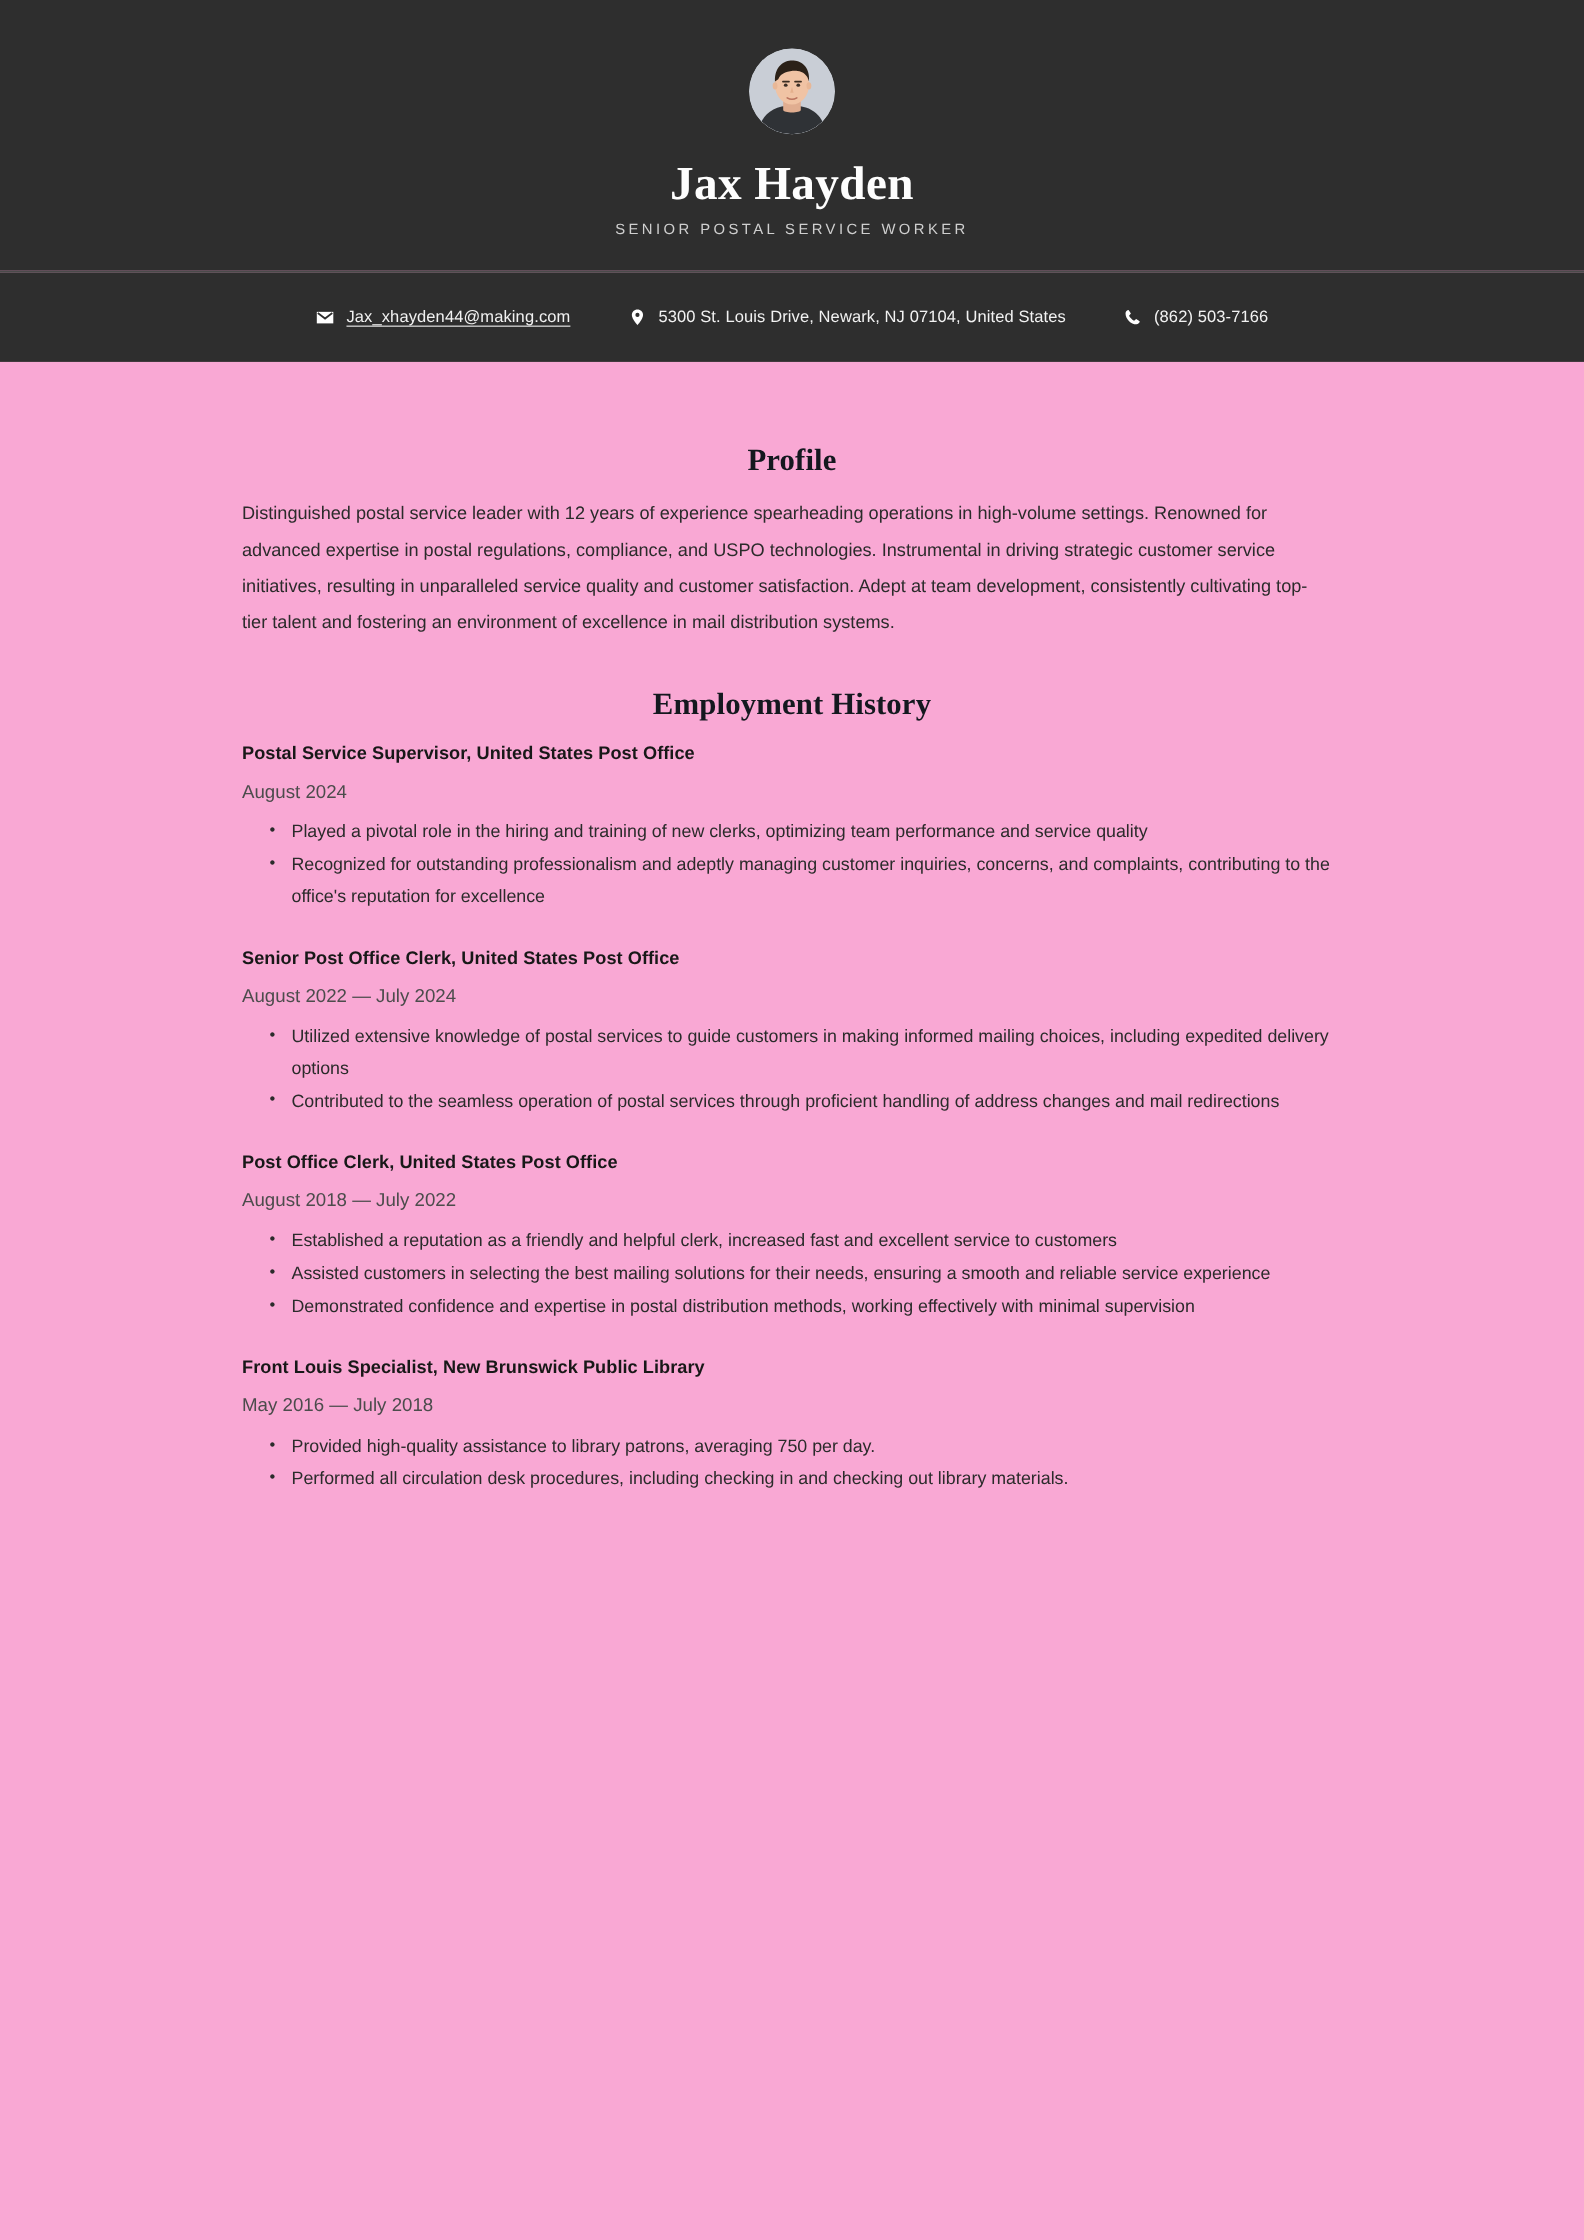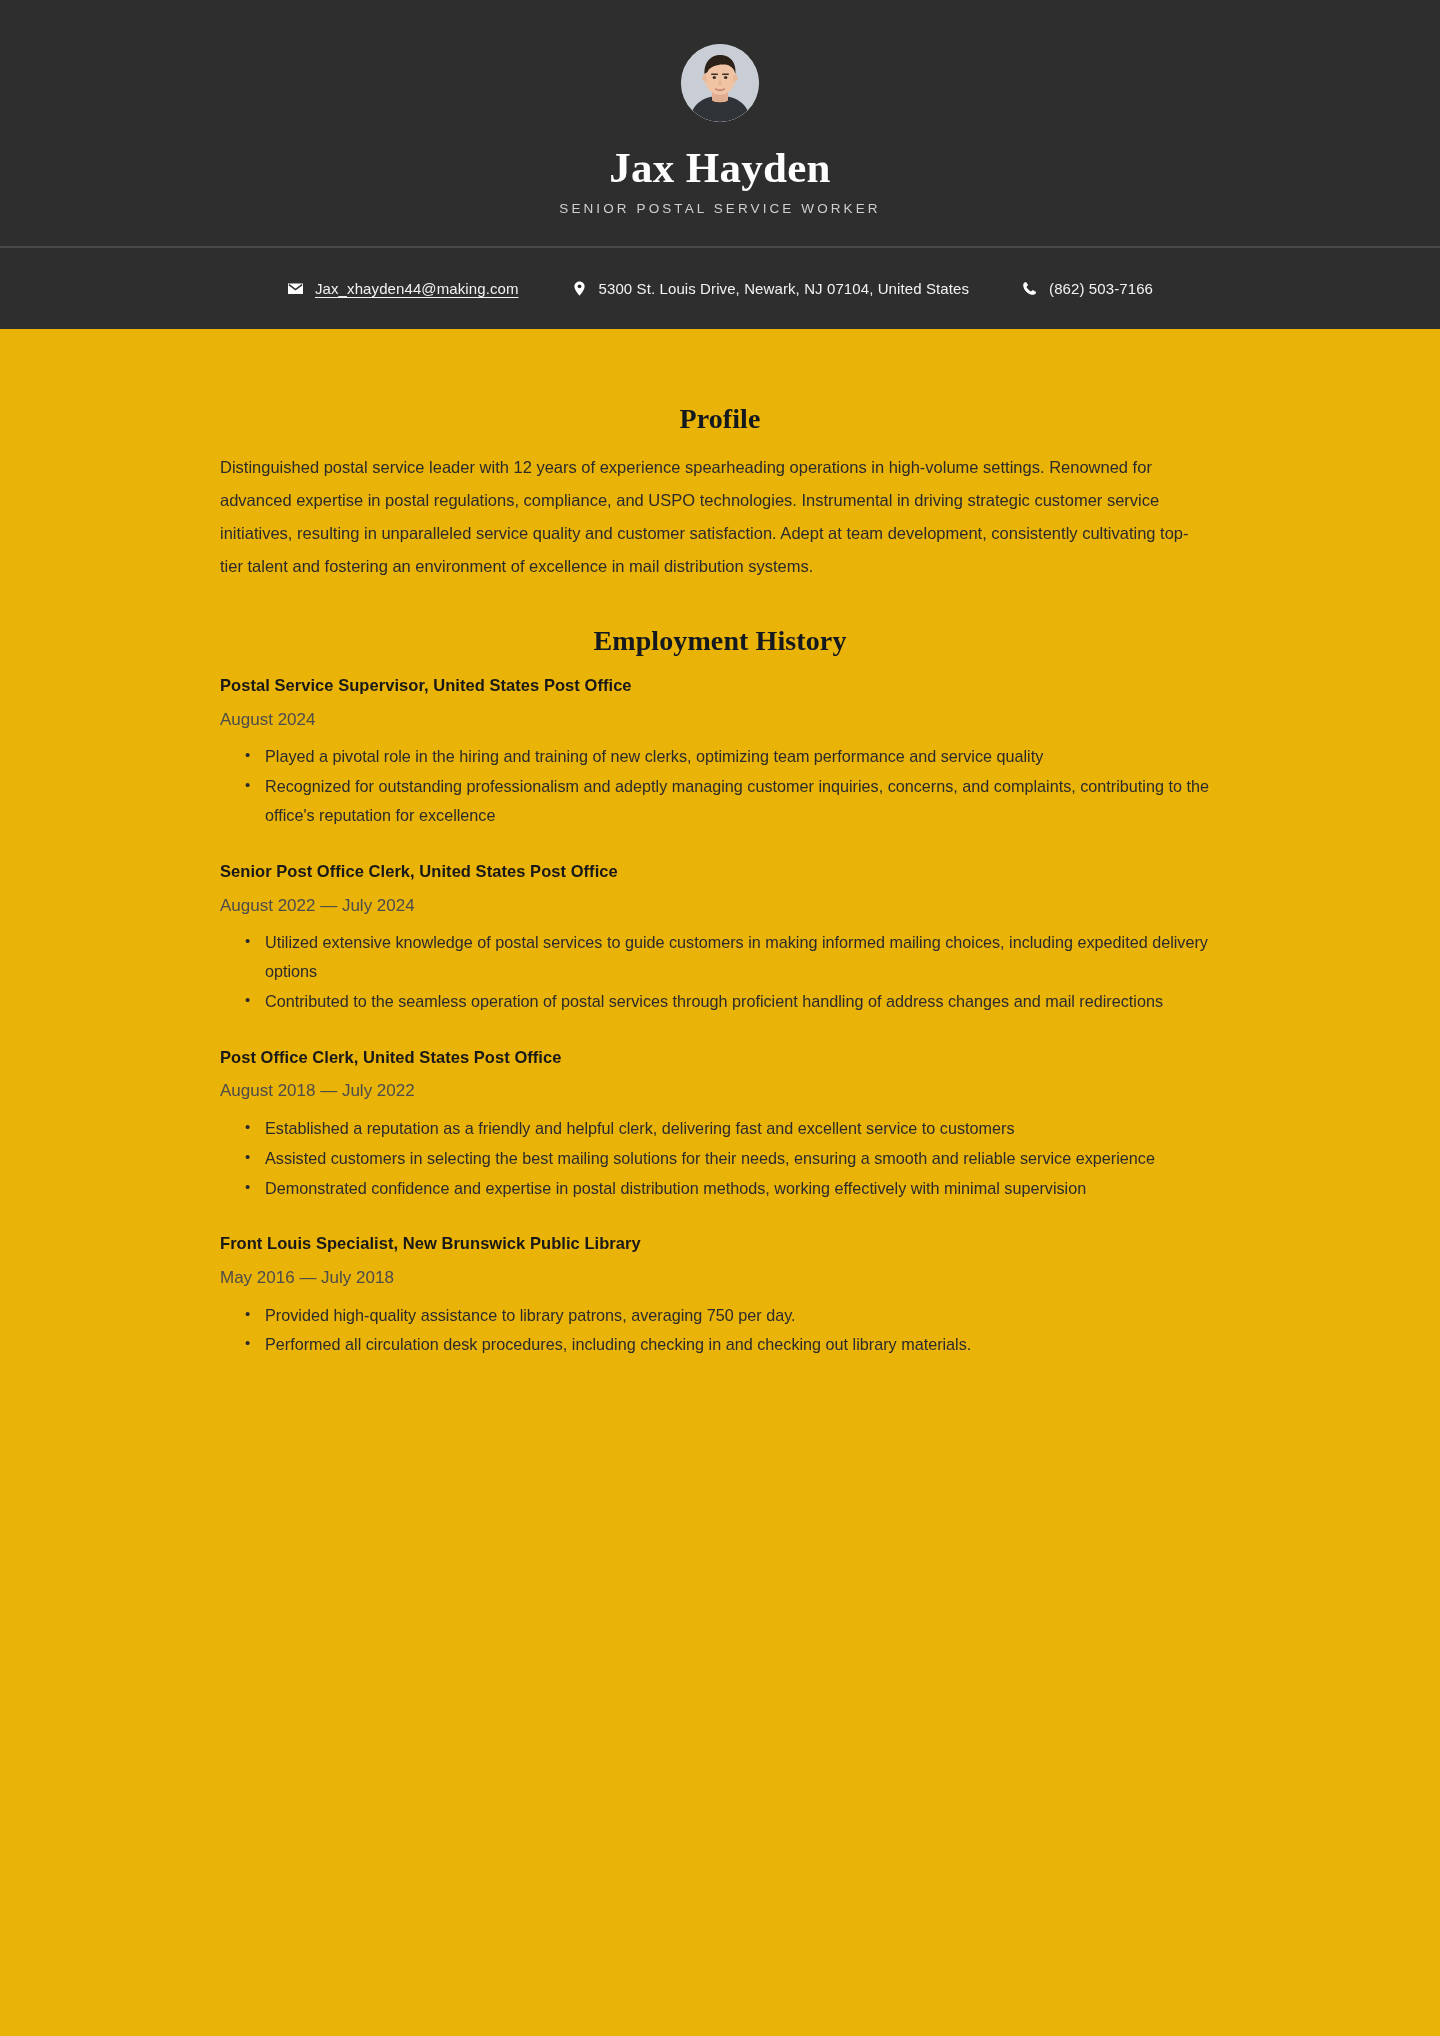--- a/index.html
+++ b/index.html
@@ -12,21 +12,21 @@
 
   body {
     font-family: "Liberation Sans", sans-serif;
     color: #1a1a1a;
     -webkit-font-smoothing: antialiased;
   }
 
   .page {
     width: 1440px;
     min-height: 2036px;
-    background: #eab308;
+    background: #f9a8d4;
     position: relative;
     overflow: hidden;
   }
 
   
   .header-band {
     background: #2e2e2e;
     width: 100%;
     padding: 44px 0 30px 0;
     text-align: center;
@@ -278,21 +278,21 @@
             <div class="job-dates">August 2022 — July 2024</div>
             <ul class="job-bullets">
               <li>Utilized extensive knowledge of postal services to guide customers in making informed mailing choices, including expedited delivery options</li>
               <li>Contributed to the seamless operation of postal services through proficient handling of address changes and mail redirections</li>
             </ul>
           </div>
           <div class="job">
             <div class="job-heading">Post Office Clerk, United States Post Office</div>
             <div class="job-dates">August 2018 — July 2022</div>
             <ul class="job-bullets">
-              <li>Established a reputation as a friendly and helpful clerk, delivering fast and excellent service to customers</li>
+              <li>Established a reputation as a friendly and helpful clerk, increased fast and excellent service to customers</li>
               <li>Assisted customers in selecting the best mailing solutions for their needs, ensuring a smooth and reliable service experience</li>
               <li>Demonstrated confidence and expertise in postal distribution methods, working effectively with minimal supervision</li>
             </ul>
           </div>
           <div class="job">
             <div class="job-heading">Front Louis Specialist, New Brunswick Public Library</div>
             <div class="job-dates">May 2016 — July 2018</div>
             <ul class="job-bullets">
               <li>Provided high-quality assistance to library patrons, averaging 750 per day.</li>
               <li>Performed all circulation desk procedures, including checking in and checking out library materials.</li>

